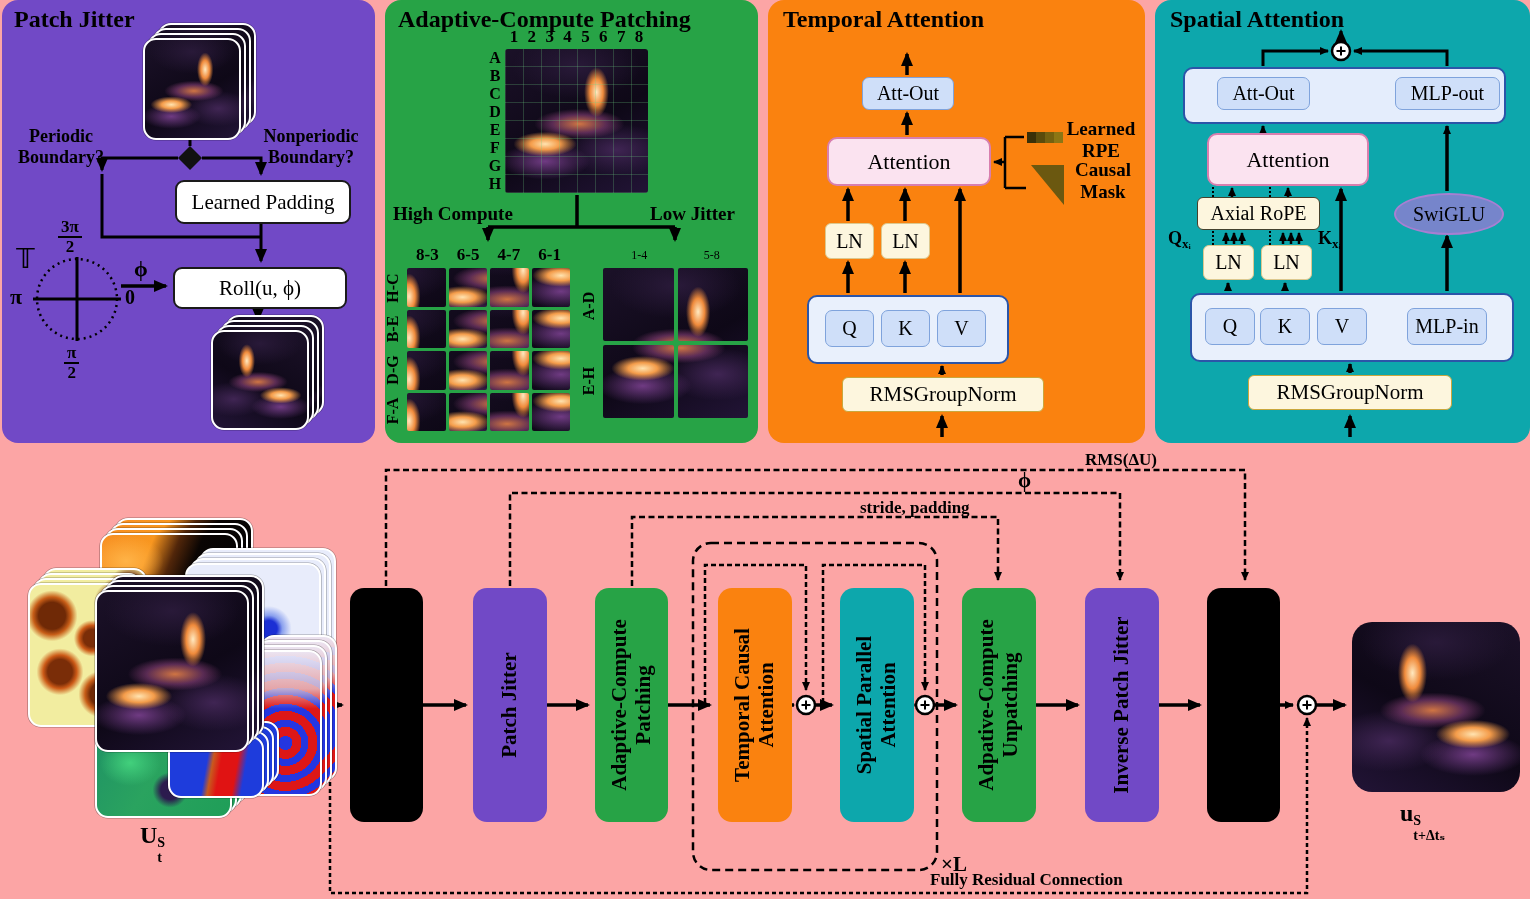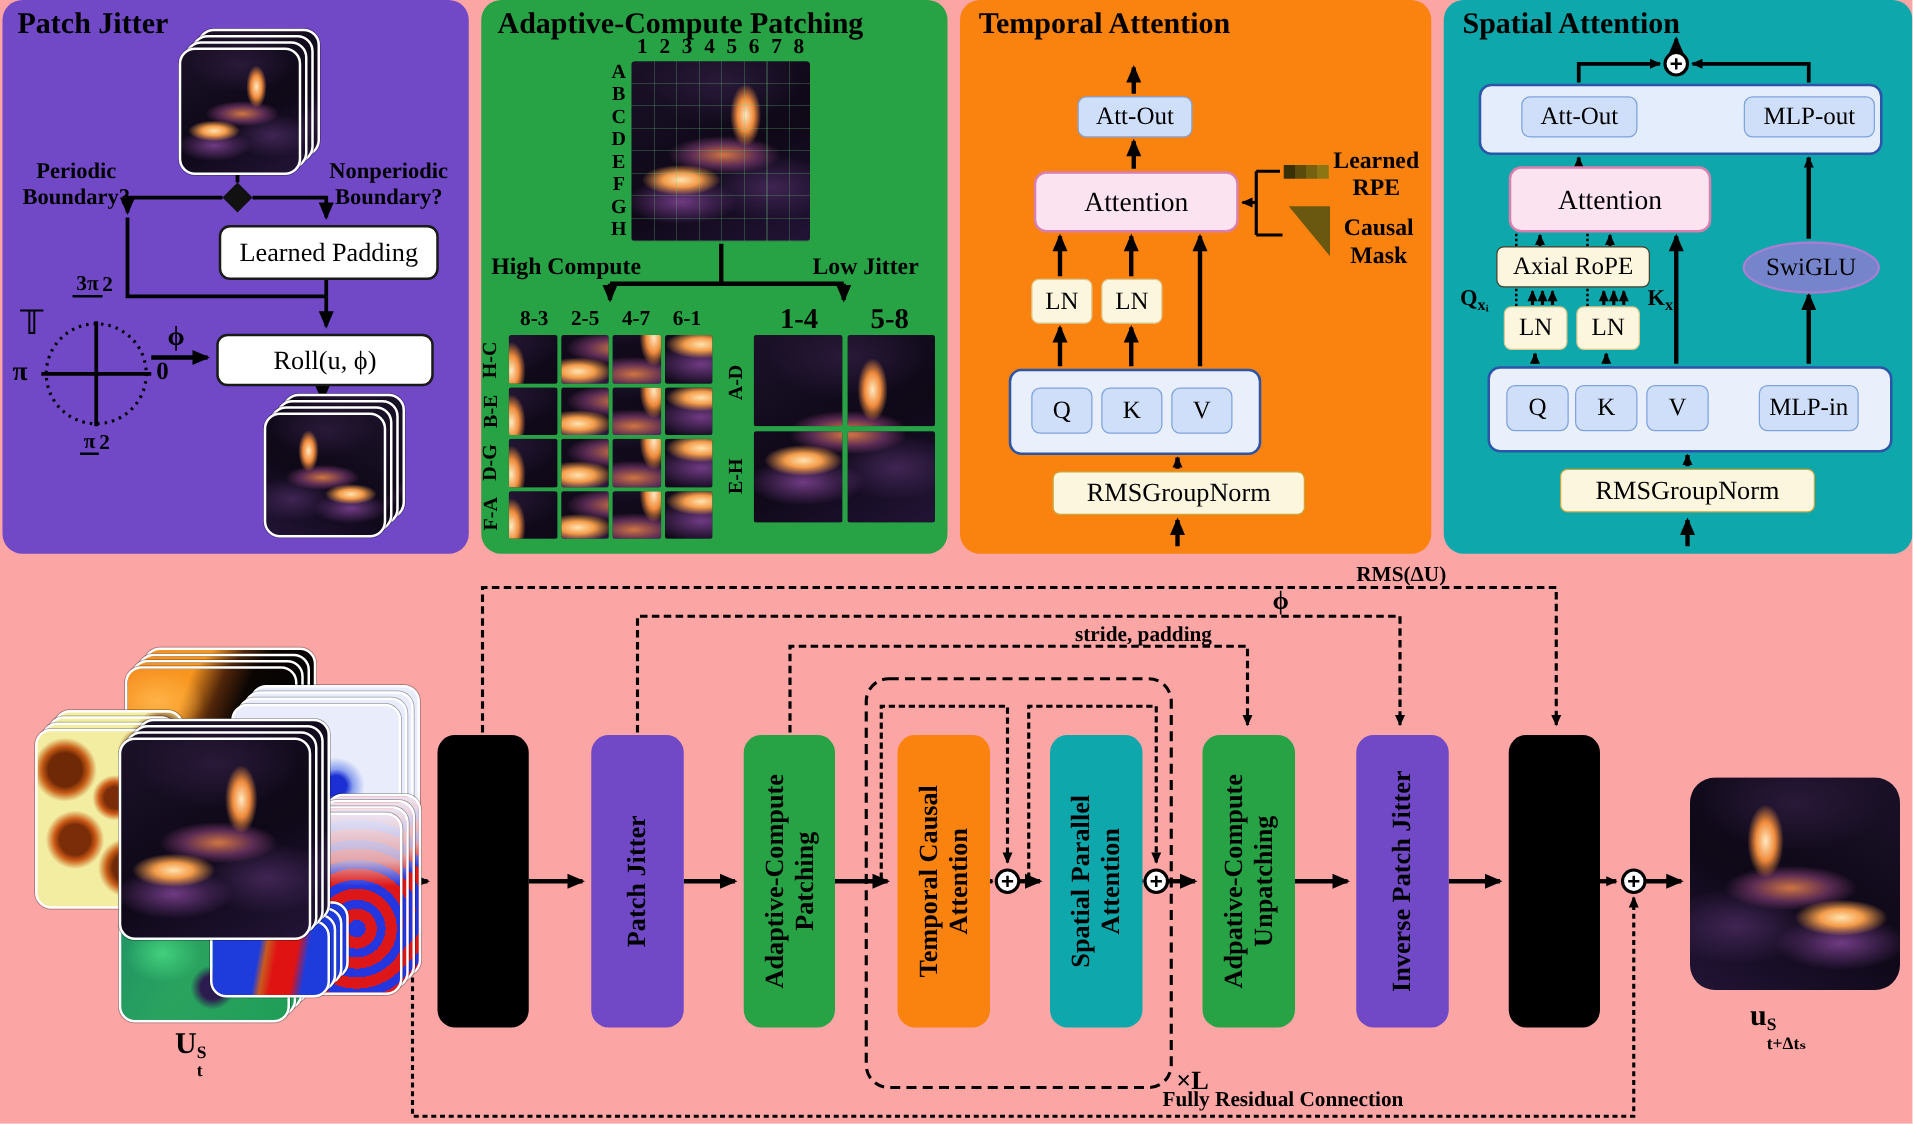--- a/index.html
+++ b/index.html
@@ -78,21 +78,21 @@
   .hgrid .cell:nth-child(4n+2){background-position:25% 62%}
   .hgrid .cell:nth-child(4n+3){background-position:55% 40%}
   .hgrid .cell:nth-child(4n){background-position:8% 85%}
   .lgrid .cell{background-size:200% 200%}
   .lgrid .cell:nth-child(1){background-position:0% 0%}
   .lgrid .cell:nth-child(2){background-position:100% 0%}
   .lgrid .cell:nth-child(3){background-position:0% 100%}
   .lgrid .cell:nth-child(4){background-position:100% 100%}
   .mathlab{position:absolute;font-size:24px;font-weight:bold;white-space:nowrap}
   .supsub{display:inline-flex;flex-direction:column;font-size:14px;font-weight:bold;line-height:1.05;vertical-align:-4px;text-align:left}
-  .frac{position:absolute;display:inline-flex;flex-direction:row;align-items:center;font-size:17px;line-height:1.05;font-weight:bold}
+  .frac{position:absolute;display:inline-flex;flex-direction:column;align-items:center;font-size:17px;line-height:1.05;font-weight:bold}
   .frac .num{border-bottom:2px solid #000;padding:0 3px}
   .ital{}
   .rpebar{position:absolute;background:linear-gradient(90deg,#3a3008 0 25%,#5a4b0c 25% 50%,#746110 50% 75%,#8c7614 75% 100%)}
   svg.overlay{position:absolute;left:0;top:0;pointer-events:none}
 </style>
 </head>
 <body>
 
 <div id="fig">
 
@@ -266,21 +266,21 @@
       <span>G</span>
       <span>H</span>
   </div>
   <div class="abs sim sim-magma glines" style="left:505px;top:49px;width:143px;height:144px;border-radius:3px"></div>
 
   <div class="blab" style="left:393px;top:203px;font-size:19px">High Compute</div>
   <div class="blab" style="left:650px;top:203px;font-size:19px">Low Jitter</div>
 
   <div class="flexrow" style="left:407px;top:246px;width:163px;height:18px;font-weight:bold;font-size:17px">
     <span>8-3</span>
-      <span>2-5</span>
+      <span>6-5</span>
       <span>4-7</span>
       <span>6-1</span>
   </div>
   <div class="flexcol" style="left:384px;top:268px;width:18px;height:163px;font-weight:bold;font-size:16px">
     <span class="rot">H-C</span>
     <span class="rot">B-E</span>
     <span class="rot">D-G</span>
     <span class="rot">F-A</span>
   </div>
   <div class="hgrid" style="left:407px;top:268px;width:163px;height:163px">
@@ -295,21 +295,21 @@
     <div class="cell sim-magma"></div>
       <div class="cell sim-magma"></div>
       <div class="cell sim-magma"></div>
       <div class="cell sim-magma"></div>
     <div class="cell sim-magma"></div>
       <div class="cell sim-magma"></div>
       <div class="cell sim-magma"></div>
       <div class="cell sim-magma"></div>
   </div>
 
-  <div class="flexrow" style="left:603px;top:246px;width:145px;height:18px;font-weight:bold;font-size:23px">
+  <div class="flexrow" style="left:603px;top:246px;width:145px;height:18px;font-weight:normal;font-size:12px">
     <span>1-4</span>
       <span>5-8</span>
   </div>
   <div class="flexcol" style="left:580px;top:268px;width:18px;height:150px;font-weight:bold;font-size:16px">
     <span class="rot">A-D</span>
     <span class="rot">E-H</span>
   </div>
   <div class="lgrid" style="left:603px;top:268px;width:145px;height:150px">
     <div class="cell sim-magma"></div>
       <div class="cell sim-magma"></div>
@@ -320,21 +320,21 @@
   <div class="ptitle" style="left:783px;top:6px">Temporal Attention</div>
 
   <div class="bluebox" style="left:862px;top:77px;width:90px;height:31px">Att-Out</div>
   <div class="pinkbox" style="left:827px;top:137px;width:160px;height:45px">Attention</div>
 
   <div class="rpebar" style="left:1027px;top:132px;width:36px;height:11px"></div>
   <div class="lbl2" style="left:1063px;top:118px;width:76px;font-size:19px">
     <div>Learned</div>
     <div>RPE</div>
   </div>
-  <div class="lbl2" style="left:1068px;top:172px;width:70px;font-size:19px">
+  <div class="lbl2" style="left:1068px;top:159px;width:70px;font-size:19px">
     <div>Causal</div>
     <div>Mask</div>
   </div>
 
   <div class="creambox" style="left:825px;top:223px;width:47px;height:34px">LN</div>
   <div class="creambox" style="left:881px;top:223px;width:47px;height:34px">LN</div>
 
   <div class="bluecontainer" style="left:807px;top:295px;width:198px;height:65px"></div>
   <div class="bluebox" style="left:825px;top:310px;width:47px;height:35px">Q</div>
   <div class="bluebox" style="left:881px;top:310px;width:47px;height:35px">K</div>

